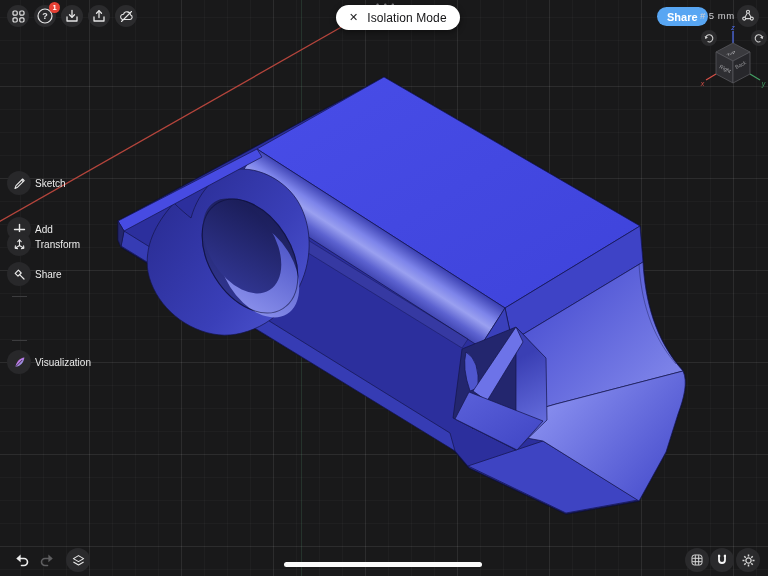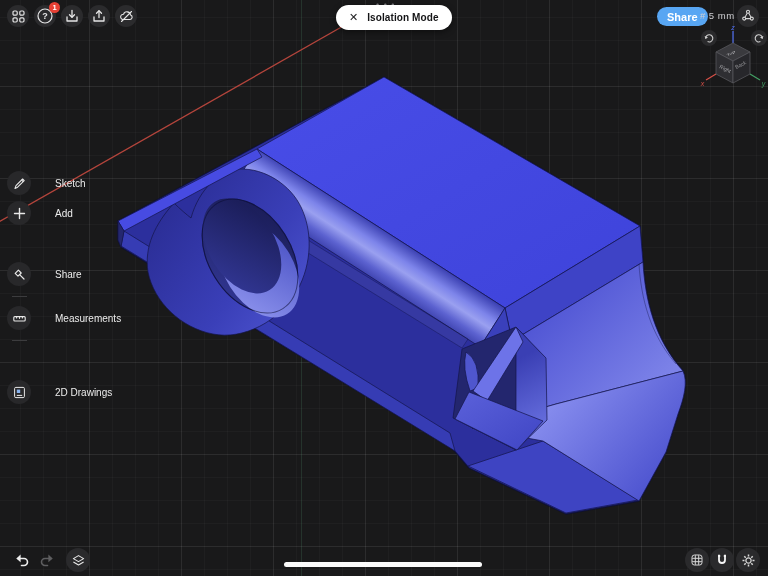--- a/index.html
+++ b/index.html
@@ -22,31 +22,31 @@
   
   .tb-btn{position:absolute;top:5px;width:22px;height:22px;border-radius:50%;
     background:#2b2b2d;display:flex;align-items:center;justify-content:center;}
   .badge{position:absolute;left:49px;top:2px;min-width:11px;height:11px;border-radius:6px;
     background:#e64034;color:#fff;font-size:7.5px;font-weight:700;display:flex;
     align-items:center;justify-content:center;z-index:3;}
   
   .pill{position:absolute;left:336px;top:5px;height:25px;border-radius:13px;background:#ffffff;
     display:flex;align-items:center;gap:9px;padding:0 13px;box-shadow:0 2px 6px rgba(0,0,0,.45);}
   .pill .x{color:#1c1c1e;font-size:11px;line-height:1;}
-  .pill .lbl{color:#141416;font-size:10px;font-weight:700;letter-spacing:.1px;}
+  .pill .lbl{color:#141416;font-size:12px;font-weight:400;letter-spacing:.1px;}
   .mt-dots{position:absolute;left:376px;top:0px;color:#86868a;font-size:9px;letter-spacing:1px;}
   
   .share{position:absolute;left:657px;top:7px;height:19px;border-radius:10px;background:#58a6f3;
     color:#fff;font-size:11px;font-weight:600;display:flex;align-items:center;padding:0 10px;}
   .gridset{position:absolute;left:700px;top:10px;color:#cfcfd2;font-size:9.5px;
     letter-spacing:.5px;display:flex;gap:3px;align-items:center;}
   .snap-btn{position:absolute;left:737px;top:5px;width:22px;height:22px;border-radius:50%;
     background:#2b2b2d;display:flex;align-items:center;justify-content:center;}
   
-  .side-item{position:absolute;left:7px;display:flex;align-items:center;gap:24px;}
+  .side-item{position:absolute;left:7px;display:flex;align-items:center;gap:4px;}
   .side-circ{width:24px;height:24px;border-radius:50%;background:#28282a;
     display:flex;align-items:center;justify-content:center;}
   .side-lbl{color:#ececec;font-size:10px;font-weight:500;}
   .side-div{position:absolute;left:12px;width:15px;height:1px;background:#3c3c3e;}
   
   .bl-icon{position:absolute;top:551px;width:18px;height:18px;}
   .circ-btn{position:absolute;top:548px;width:24px;height:24px;border-radius:50%;
     background:#2a2a2c;display:flex;align-items:center;justify-content:center;}
   .home-bar{position:absolute;left:284px;top:562px;width:198px;height:5px;border-radius:2.5px;
     background:#fbfbfb;}
@@ -244,68 +244,74 @@
     <span class="side-circ">
       <svg width="15" height="15" viewBox="0 0 15 15">
           <g fill="none" stroke="#e8e8e8" stroke-width="1.1" stroke-linejoin="round">
         <path d="M3,12.4 L4,9.6 L10.6,3 L12.2,4.6 L5.6,11.2 Z"></path>
             <path d="M9.6,4 L11.2,5.6"></path>
           </g>
         </svg>
     </span>
     <span class="side-lbl">Sketch</span>
   </div>
-  <div class="side-item" style="top:201px">
+  <div class="side-item" style="top:217px">
     <span class="side-circ">
       <svg width="15" height="15" viewBox="0 0 15 15">
           <g stroke="#e8e8e8" stroke-width="1.4" stroke-linecap="round">
         <path d="M7.5,2.5 V12.5"></path>
             <path d="M2.5,7.5 H12.5"></path>
           </g>
         </svg>
     </span>
     <span class="side-lbl">Add</span>
   </div>
+  <div class="side-item" style="top:232px">
+    <span class="side-circ">
+      <svg width="15" height="15" viewBox="0 0 15 15">
+          <g fill="none" stroke="#e8e8e8" stroke-width="1.1" stroke-linecap="round" stroke-linejoin="round">
+        <path d="M7.5,8.5 V3"></path>
+            <path d="M5.8,4.6 L7.5,2.9 L9.2,4.6"></path>
+        <path d="M7.5,8.5 L3.4,11"></path>
+            <path d="M3.4,8.8 L3.2,11.1 L5.5,11.6"></path>
+        <path d="M7.5,8.5 L11.6,11"></path>
+            <path d="M11.6,8.8 L11.8,11.1 L9.5,11.6"></path>
+          </g>
+        </svg>
+    </span>
+    <span class="side-lbl">Transform</span>
+  </div>
   <div class="side-item" style="top:262px">
     <span class="side-circ">
       <svg width="15" height="15" viewBox="0 0 15 15">
           <g fill="none" stroke="#e8e8e8" stroke-width="1.2" stroke-linecap="round" stroke-linejoin="round">
         <path d="M3.2,6.4 L6.4,3.2 L9.2,6 L6,9.2 Z"></path>
             <path d="M7.6,7.6 L12,12"></path>
           </g>
         </svg>
     </span>
     <span class="side-lbl">Share</span>
   </div>
   <div class="side-div" style="top:296px"></div>
-  <div class="side-item" style="top:306px">
-    <span class="side-circ">
-      <svg width="15" height="15" viewBox="0 0 15 15">
-          <g fill="none" stroke="#e8e8e8" stroke-width="1.1">
-        <rect x="1.8" y="5.6" width="11.4" height="4.4" rx="1"></rect>
-        <path d="M4.6,5.6 V7.4"></path>
-            <path d="M7.5,5.6 V7.9"></path>
-            <path d="M10.4,5.6 V7.4"></path>
-          </g>
-        </svg>
-    </span>
-    <span class="side-lbl">Measurements</span>
-  </div>
   <div class="side-div" style="top:340px"></div>
-  <div class="side-item" style="top:380px">
-    <span class="side-circ">
-      <svg width="15" height="15" viewBox="0 0 15 15">
-          <g fill="none" stroke="#e8e8e8" stroke-width="1">
-        <rect x="2.6" y="2.4" width="9.8" height="10.2" rx="1.2"></rect>
-        <rect x="4.8" y="4.6" width="3.4" height="3.4" fill="#8ab4f0" stroke="none"></rect>
-        <path d="M4.8,10.4 H10.2"></path>
-          </g>
-        </svg>
-    </span>
-    <span class="side-lbl">2D Drawings</span>
+  <div class="side-item" style="top:350px">
+    <span class="side-circ">
+      <svg width="15" height="15" viewBox="0 0 15 15">
+        <defs>
+            <linearGradient id="gFeather" x1="0" y1="0" x2="1" y2="1">
+          <stop offset="0" stop-color="#f07ad8"></stop>
+              <stop offset="0.5" stop-color="#b07ae8"></stop>
+          <stop offset="1" stop-color="#6ad0c8"></stop>
+            </linearGradient>
+          </defs>
+        <path d="M12.4,2.6 C8,3.1 4.4,6.6 3.4,12 C8.4,11.4 11.5,8 12.4,2.6 Z" fill="url(#gFeather)"></path>
+        <path d="M3.4,12 L10.2,5" stroke="#2b2b2d" stroke-width="0.8" fill="none"></path>
+      </svg>
+    </span>
+    <span class="side-lbl">Visualization</span>
   </div>
 
   <svg class="bl-icon" style="left:13px" viewBox="0 0 18 18">
     <g fill="none" stroke="#ededed" stroke-width="1.6" stroke-linecap="round">
       <path d="M4.5,7.5 H11 a3.5,3.5 0 0 1 0,7 H8.5"></path>
       </g>
     <path d="M7.6,3.6 L3.4,7.5 L7.6,11.2 Z" fill="#ededed"></path>
   </svg>
   <svg class="bl-icon" style="left:38px" viewBox="0 0 18 18">
     <g fill="none" stroke="#5e5e60" stroke-width="1.6" stroke-linecap="round">

